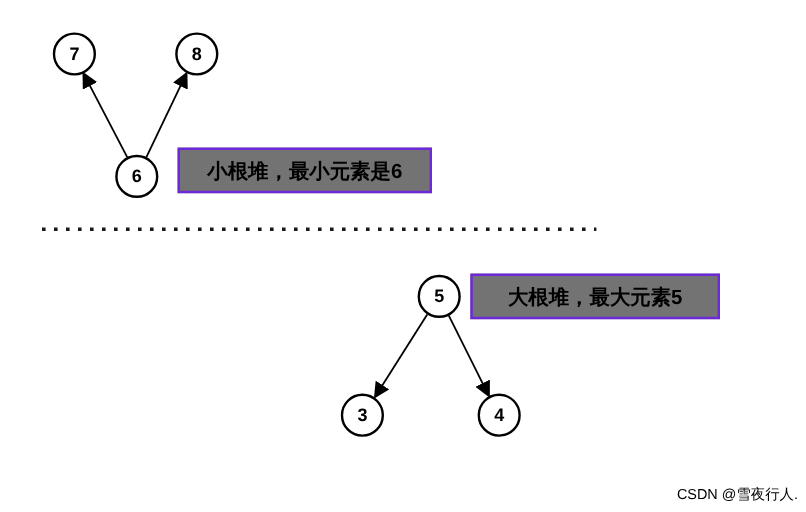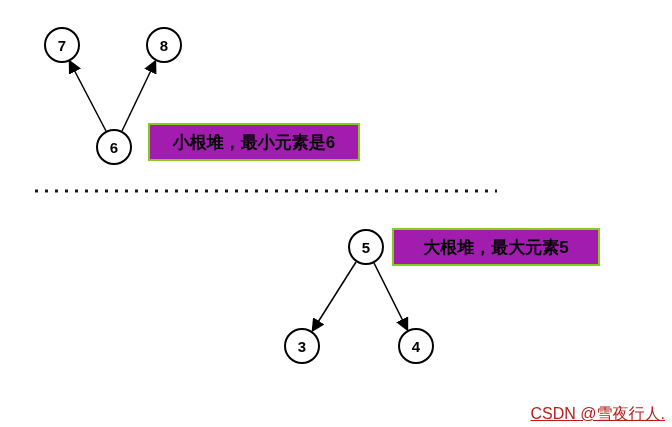--- a/index.html
+++ b/index.html
@@ -48,39 +48,38 @@
   }
   .node-7 { left: 44px;  top: 27px;  }
   .node-8 { left: 146px; top: 27px;  }
   .node-6 { left: 96px;  top: 129px; }
   .node-5 { left: 348px; top: 229px; }
   .node-3 { left: 284px; top: 328px; }
   .node-4 { left: 398px; top: 328px; }
   .label-box {
     position: absolute;
     box-sizing: border-box;
-    border: 2px solid #84cc16;
-    background: #a21caf;
+    border: 2px solid #6d28d9;
+    background: #737373;
     display: flex;
     align-items: center;
     justify-content: center;
     font-size: 17px;
     font-weight: bold;
     color: #000000;
     white-space: nowrap;
   }
   .label-min { left: 148px; top: 123px; width: 212px; height: 38px; }
   .label-max { left: 392px; top: 228px; width: 208px; height: 38px; }
   .watermark {
     position: absolute;
     right: 7px;
     top: 404px;
-    font-size: 16px;
-    color: #b91c1c;
-    text-decoration: underline;
+    font-size: 12px;
+    color: #000000;
   }
 </style>
 </head>
 <body>
 
 <div class="canvas">
 
   <svg class="edges" viewBox="0 0 672 427" xmlns="http://www.w3.org/2000/svg">
     <defs>
       <marker id="arrowhead" viewBox="0 0 10 10" refX="8" refY="5" markerWidth="9" markerHeight="9" orient="auto">

